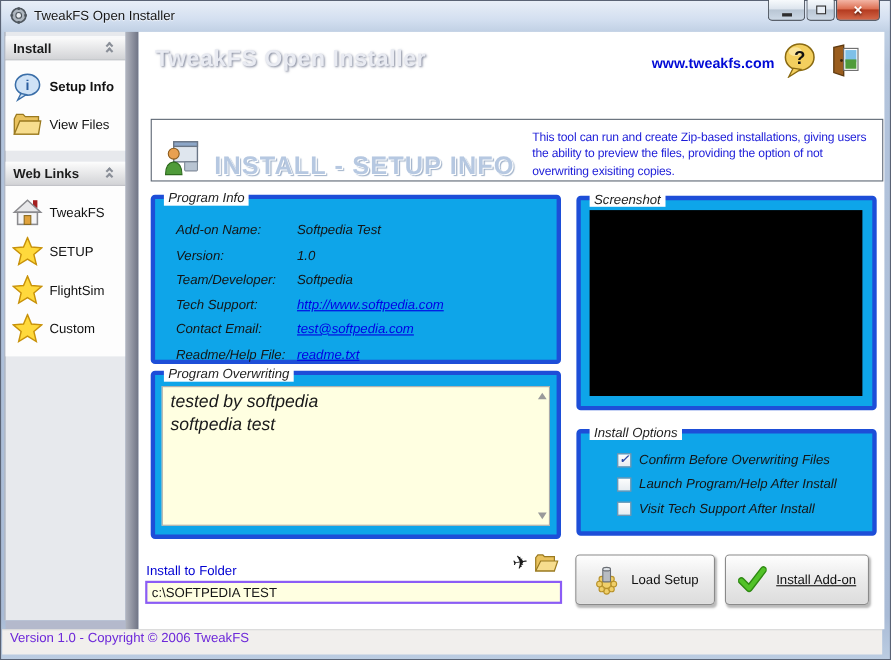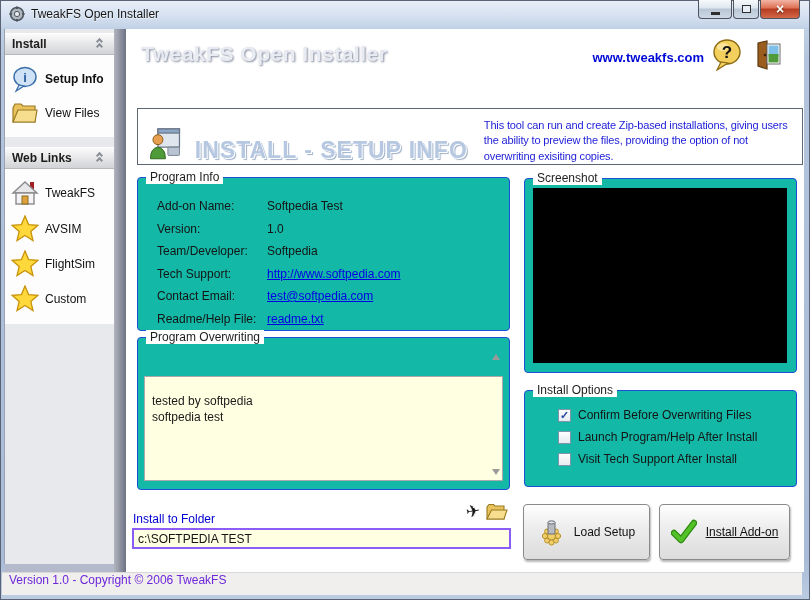--- a/index.html
+++ b/index.html
@@ -43,48 +43,48 @@
   .hdr-site{position:absolute;right:100px;top:21px;font-size:13px;font-weight:bold;color:#0009d6;cursor:pointer;}
   .hdr-help{position:absolute;right:62px;top:10px;width:30px;height:32px;cursor:pointer;}
   .hdr-exit{position:absolute;right:22px;top:11px;width:28px;height:30px;cursor:pointer;}
   
   .banner{position:absolute;left:11px;top:79px;width:666px;height:57px;border:1px solid #5d6673;background:#fff;
     display:flex;align-items:flex-end;padding:0 10px;}
   .banner-title{font-size:23px;font-weight:bold;color:#b6c8e1;letter-spacing:1px;margin:0 16px 0 12px;white-space:nowrap;
     text-shadow:1px 1px 0 #ffffff,2px 2px 1px #9eb0c8;}
   .banner-desc{font-size:11px;letter-spacing:-0.15px;color:#1c1cd8;width:372px;line-height:1.4;margin-left:auto;}
   
-  .group{position:absolute;border:1px solid #1d4ed8;border-radius:4px;background:#14b8a6;}
+  .group{position:absolute;border:4px solid #1d4ed8;border-radius:4px;background:#0ea5e9;font-style:italic;}
   .group>.gtitle{position:absolute;top:-8px;left:8px;background:#fff;padding:0 4px;font-size:12px;color:#1e1e1e;}
   .g-info{left:11px;top:148px;width:373px;height:154px;}
   .info-rows{padding:21px 0 0 19px;}
   .irow{display:grid;grid-template-columns:110px 1fr;font-size:12px;color:#141414;margin-bottom:8.5px;}
   .irow .val{color:#141414;}
   .irow .val.link{color:#0000e4;text-decoration:underline;cursor:pointer;}
   .g-desc{left:11px;top:308px;width:373px;height:153px;}
   .desc-area{position:absolute;left:6px;right:6px;top:10px;bottom:8px;background:#ffffe1;border:1px solid #a9a9a9;
-    font-size:12px;color:#1a1a1a;padding:17px 18px 4px 7px;white-space:pre-line;line-height:1.3;margin-top:28px;}
+    font-size:16px;color:#1a1a1a;padding:4px 18px 4px 7px;white-space:pre-line;line-height:1.3;}
   .scroll-arrow{position:absolute;right:9px;width:0;height:0;border-left:4px solid transparent;border-right:4px solid transparent;}
   .scroll-arrow.up{top:16px;border-bottom:6px solid #9a9a9a;}
   .scroll-arrow.down{bottom:14px;border-top:6px solid #9a9a9a;}
   .g-shot{left:398px;top:149px;width:273px;height:195px;}
   .shot-black{position:absolute;left:8px;right:9px;top:9px;bottom:9px;background:#000;}
   .g-opts{left:398px;top:361px;width:273px;height:97px;}
   .opt-rows{padding:17px 0 0 33px;}
   .opt{display:flex;align-items:center;gap:7px;margin-bottom:8px;font-size:12px;color:#141414;cursor:pointer;}
   .cbx{width:13px;height:13px;border:1px solid #7d94ab;background:linear-gradient(#fdfdfd,#e6ecf1);
     display:flex;align-items:center;justify-content:center;font-size:11px;font-weight:bold;color:#2a4aa8;line-height:11px;}
   
   .folder-label{position:absolute;left:7px;top:483px;font-size:12px;color:#0000d2;}
   .folder-icons{position:absolute;left:340px;top:472px;display:flex;gap:6px;align-items:center;}
   .plane{font-size:17px;color:#1b1b1b;transform:rotate(-8deg);cursor:pointer;}
   .folder-input{position:absolute;left:6px;top:499px;width:379px;height:21px;background:#ffffe1;border:2px solid #8b5cf6;
     font-size:12px;color:#141414;display:flex;align-items:center;padding-left:4px;}
   
-  .btn{position:absolute;top:475px;height:56px;border:1px solid #8a8a8a;border-radius:4px;cursor:pointer;
+  .btn{position:absolute;top:475px;height:46px;border:1px solid #8a8a8a;border-radius:4px;cursor:pointer;
     background:linear-gradient(#fefefe,#ececec 45%,#dcdcdc);box-shadow:1px 2px 2px rgba(0,0,0,.28);
     display:flex;align-items:center;justify-content:center;gap:9px;font-size:12px;color:#111;}
   .btn-load{left:397px;width:127px;}
   .btn-install{left:533px;width:131px;text-decoration:underline;}
   
   .statusbar{position:absolute;left:2px;right:8px;bottom:5px;height:23px;background:#f1efed;border-top:1px solid #d9d9d9;
     display:flex;align-items:flex-start;padding-left:7px;font-size:12px;color:#6d28d9;}
 </style>
 </head>
 <body>
@@ -155,21 +155,21 @@
           <path d="M2 14 L14 3 L26 14 Z" fill="#e8e8ea" stroke="#8a8a8e" stroke-width="1.4"></path>
           <rect x="5" y="14" width="18" height="11" fill="#f4f4f6" stroke="#8a8a8e" stroke-width="1.4"></rect>
           <rect x="11" y="17" width="6" height="8" fill="#e0a23c" stroke="#8a6a20"></rect>
         </svg>
         <span>TweakFS</span>
       </div>
       <div class="sb-item">
         <svg width="28" height="27" viewBox="0 0 28 27">
           <path d="M14 1 L17.6 9.6 L27 10.3 L19.8 16.4 L22 25.5 L14 20.5 L6 25.5 L8.2 16.4 L1 10.3 L10.4 9.6 Z" fill="#ffd93c" stroke="#c8920a" stroke-width="1.3"></path>
         </svg>
-        <span>AVSIM</span>
+        <span>SETUP</span>
       </div>
       <div class="sb-item">
         <svg width="28" height="27" viewBox="0 0 28 27">
           <path d="M14 1 L17.6 9.6 L27 10.3 L19.8 16.4 L22 25.5 L14 20.5 L6 25.5 L8.2 16.4 L1 10.3 L10.4 9.6 Z" fill="#ffd93c" stroke="#c8920a" stroke-width="1.3"></path>
         </svg>
         <span>FlightSim</span>
       </div>
       <div class="sb-item">
         <svg width="28" height="27" viewBox="0 0 28 27">
           <path d="M14 1 L17.6 9.6 L27 10.3 L19.8 16.4 L22 25.5 L14 20.5 L6 25.5 L8.2 16.4 L1 10.3 L10.4 9.6 Z" fill="#ffd93c" stroke="#c8920a" stroke-width="1.3"></path>

